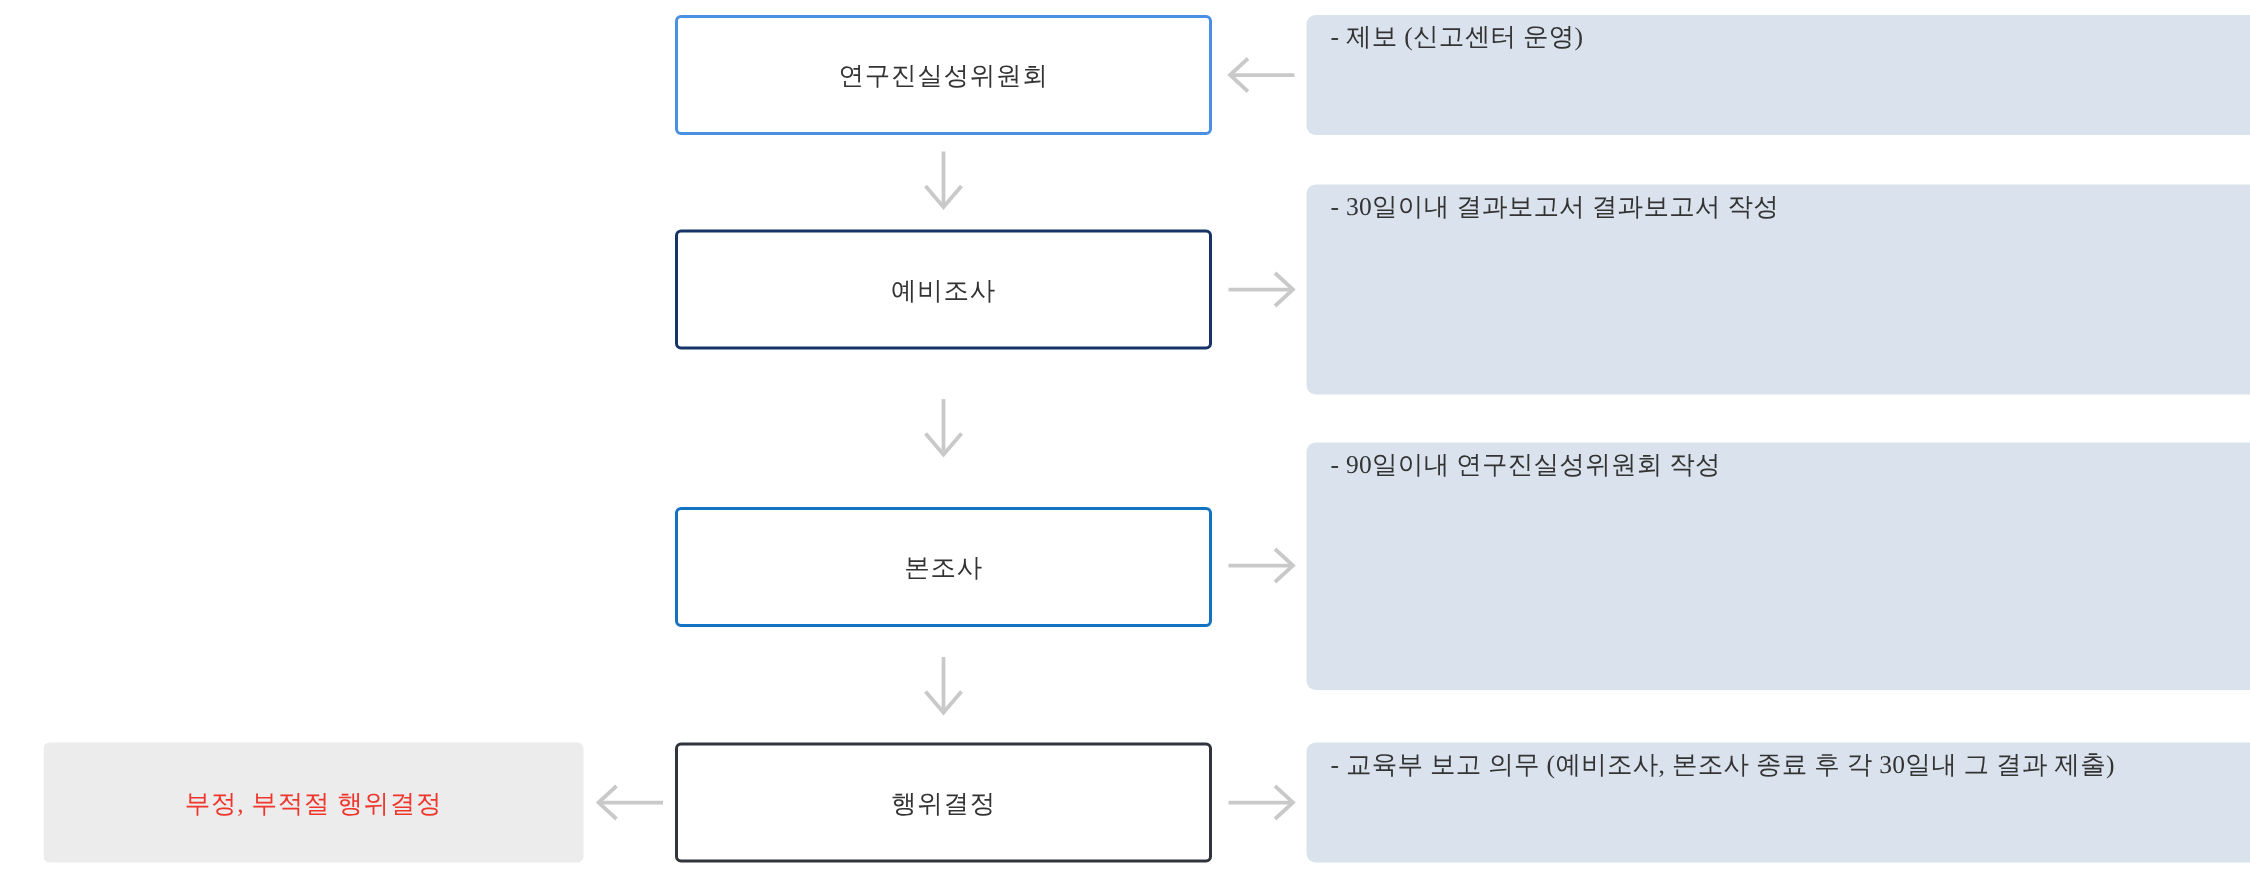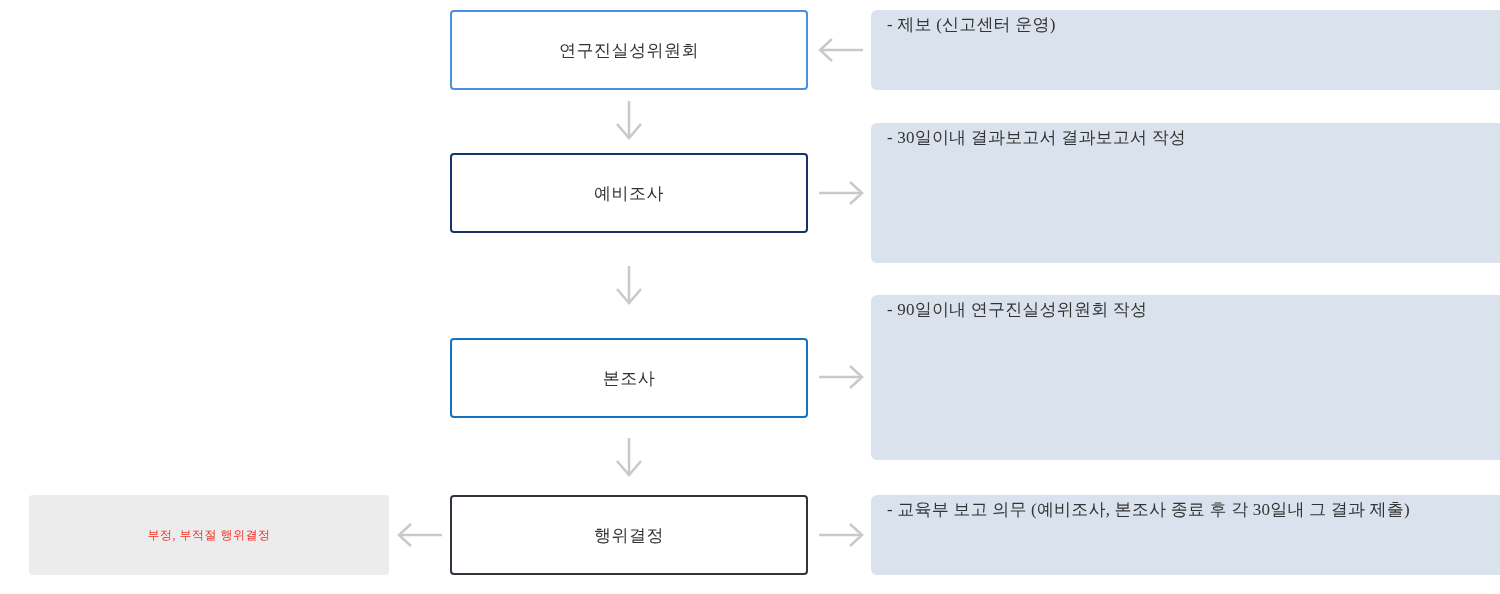--- a/index.html
+++ b/index.html
@@ -32,21 +32,21 @@
     border-radius:6px;display:flex;flex-direction:column;justify-content:flex-start;
     padding-left:16px;font-size:17px;line-height:30px;letter-spacing:0.2px;
   }
   .note-report{top:10px;height:80px;}
   .note-preliminary{top:123px;height:140px;}
   .note-main{top:295px;height:165px;}
   .note-action{top:495px;height:80px;}
   .result-box{
     position:absolute;left:0;top:495px;width:360px;height:80px;background:var(--result-bg);
     border-radius:4px;display:flex;align-items:center;justify-content:center;
-    font-size:12px;color:var(--result-text);letter-spacing:0.5px;
+    font-size:17px;color:var(--result-text);letter-spacing:0.5px;
   }
   .arrow-v{position:absolute;left:584px;width:32px;height:42px;}
   .arrow-v-1{top:99px;}
   .arrow-v-2{top:264px;}
   .arrow-v-3{top:436px;}
   .arrow-h{position:absolute;width:50px;height:32px;}
   .arrow-h-1{left:787px;top:34px;transform:scaleX(-1);}
   .arrow-h-2{left:787px;top:177px;}
   .arrow-h-3{left:787px;top:361px;}
   .arrow-h-4{left:787px;top:519px;}

